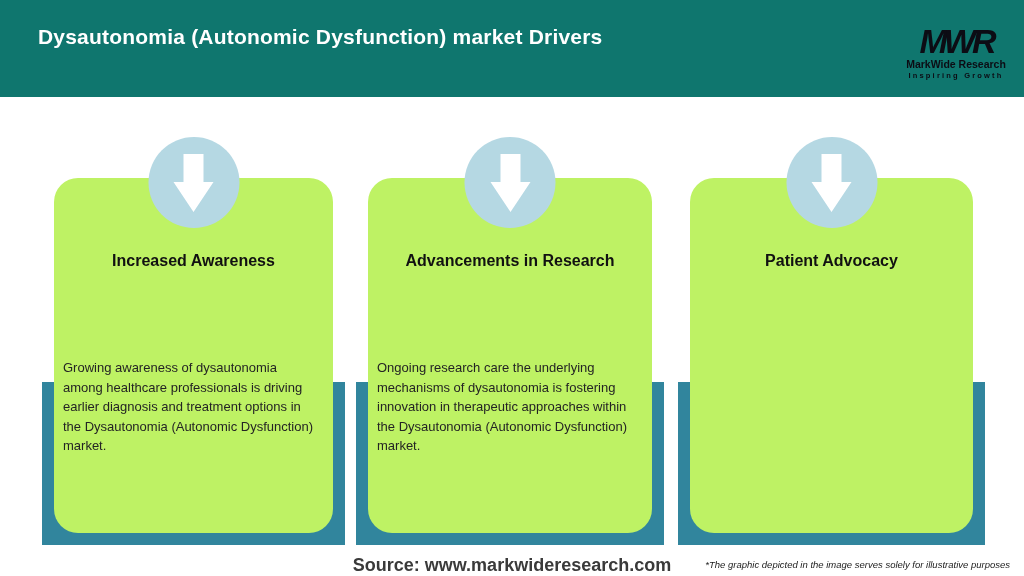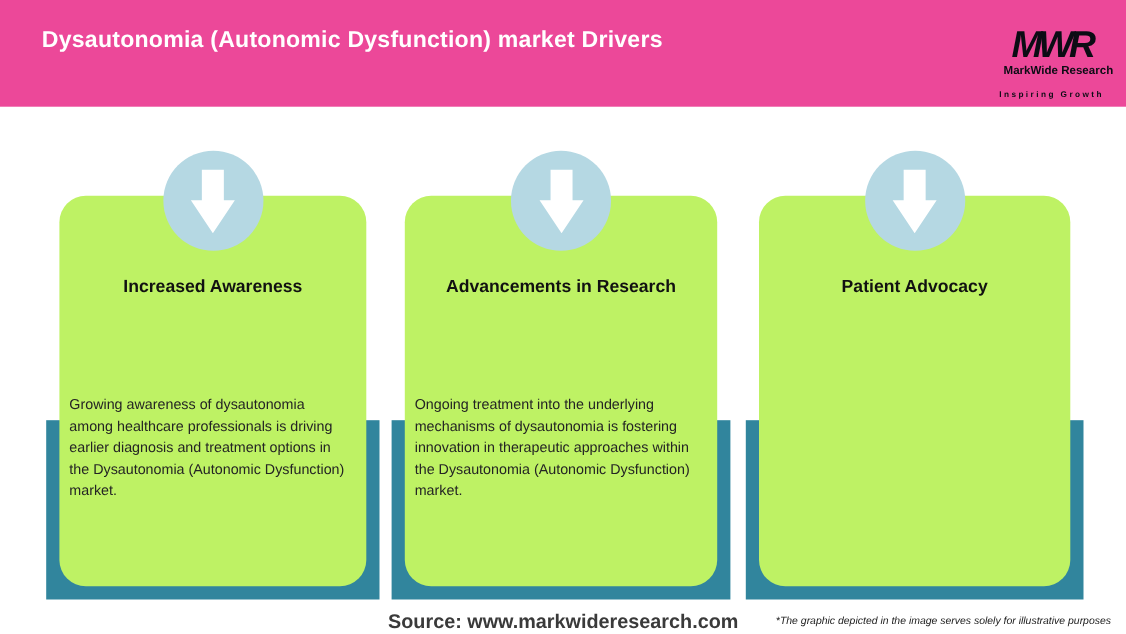--- a/index.html
+++ b/index.html
@@ -6,37 +6,37 @@
   html,body { width:1024px; height:576px; }
   body {
     position:relative;
     background:#ffffff;
     font-family:"Liberation Sans", sans-serif;
     overflow:hidden;
   }
   .header {
     position:absolute; top:0; left:0;
     width:1024px; height:97px;
-    background:#ec4899;
+    background:#0f766e;
   }
   .page-title {
     position:absolute; left:38px; top:25px;
     color:#ffffff; font-size:21px; font-weight:bold;
     letter-spacing:0.2px;
   }
   .logo {
     position:absolute; right:12px; top:24px;
     width:112px; text-align:center; color:#0c0c14;
   }
   .logo-mark {
     font-size:34px; font-weight:800; font-style:italic;
     letter-spacing:-4px; line-height:1.02;
   }
-  .logo-name { font-size:10.5px; font-weight:bold; margin-top:-1px;text-align:right; }
-  .logo-tagline { font-size:7.5px; font-weight:bold; letter-spacing:2.2px; margin-top:11px; }
+  .logo-name { font-size:10.5px; font-weight:bold; margin-top:-1px; }
+  .logo-tagline { font-size:7.5px; font-weight:bold; letter-spacing:2.2px; margin-top:1px; }
 
   .column { position:absolute; top:137px; height:409px; }
   .col-1 { left:42px;  width:303px; }
   .col-2 { left:356px; width:308px;text-decoration:underline; }
   .col-3 { left:678px; width:307px; }
 
   .teal-frame {
     position:absolute; left:0; top:245px;
     width:100%; height:163px;
     background:#31859D; z-index:1;
@@ -95,21 +95,21 @@
     <svg width="42" height="58" viewBox="0 0 42 58" aria-hidden="true">
       <polygon points="11,0 31,0 31,28 41,28 21,58 1,28 11,28" fill="#ffffff"></polygon>
     </svg>
   </div>
 </div>
 
 <div class="column col-2">
   <div class="teal-frame"></div>
   <div class="card">
     <h2 class="card-title">Advancements in Research</h2>
-    <p class="card-text">Ongoing treatment into the underlying
+    <p class="card-text">Ongoing research care the underlying
 mechanisms of dysautonomia is fostering
 innovation in therapeutic approaches within
 the Dysautonomia (Autonomic Dysfunction)
 market.</p>
   </div>
   <div class="circle">
     <svg width="42" height="58" viewBox="0 0 42 58" aria-hidden="true">
       <polygon points="11,0 31,0 31,28 41,28 21,58 1,28 11,28" fill="#ffffff"></polygon>
     </svg>
   </div>

